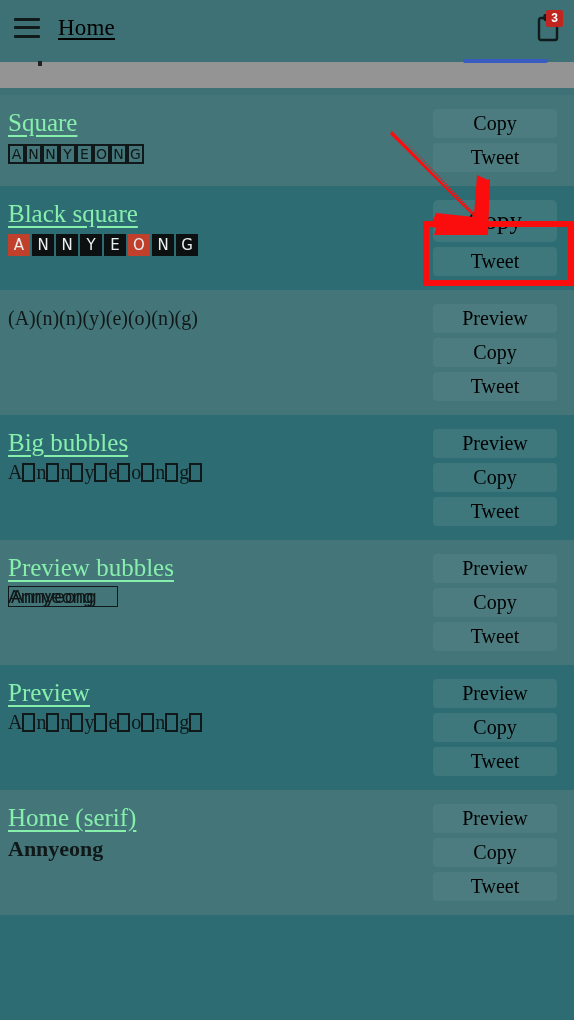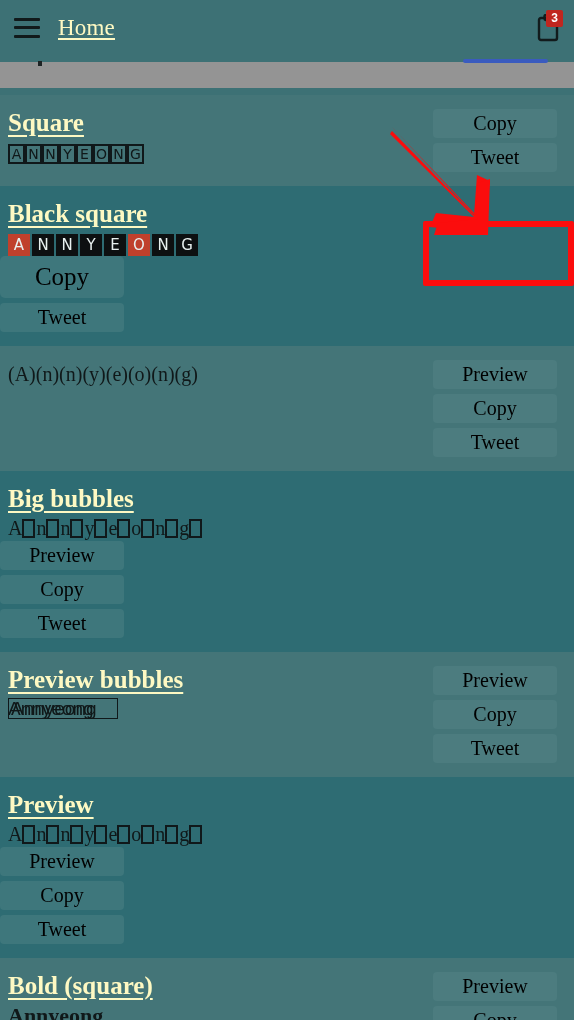--- a/index.html
+++ b/index.html
@@ -42,21 +42,21 @@
   #hamburger-icon span {
     display: block;
     height: 3px;
     width: 100%;
     background: #111a1b;
     border-radius: 1px;
   }
 
   #home-link {
     font-size: 23px;
-    color: #fef9c3;
+    color: #000000;
     text-decoration: underline;
     text-underline-offset: 3px;
     cursor: pointer;
     letter-spacing: .2px;
   }
 
   #clipboard-wrap {
     margin-left: auto;
     position: relative;
     width: 40px;
@@ -126,38 +126,37 @@
   }
 
   .style-row {
     position: relative;
     width: 574px;
     padding: 14px 0 14px 0;
     display: flex;
     align-items: flex-start;
   }
   .style-row.light { background: #447578; }
-  .style-row.dark  { background: #2e6c73; flex-direction: column; }
+  .style-row.dark  { background: #2e6c73; }
 
   .row-left {
     flex: 1 1 auto;
     padding-left: 8px;
     min-width: 0;
   }
 
   .style-title {
     font-size: 25px;
     line-height: 1.15;
-    color: #fef9c3;
+    color: #86efac;
     text-decoration: underline;
     text-underline-offset: 4px;
     display: inline-block;
     cursor: pointer;
     white-space: nowrap;
-    font-weight: bold;
   }
 
   .style-sample {
     margin-top: 2px;
     font-size: 20px;
     line-height: 1.25;
     color: #101819;
     white-space: nowrap;
   }
 
@@ -391,21 +390,21 @@
     </div>
     <div class="row-buttons">
       <button class="action-button">Preview</button>
       <button class="action-button">Copy</button>
       <button class="action-button">Tweet</button>
     </div>
   </div>
 
   <div class="style-row light">
     <div class="row-left">
-      <div class="style-title">Bold (square)</div>
+      <div class="style-title">Home (serif)</div>
       <div class="style-sample sample-bold">
         <span>Annyeong</span>
       </div>
     </div>
     <div class="row-buttons">
       <button class="action-button">Preview</button>
       <button class="action-button">Copy</button>
       <button class="action-button">Tweet</button>
     </div>
   </div>

